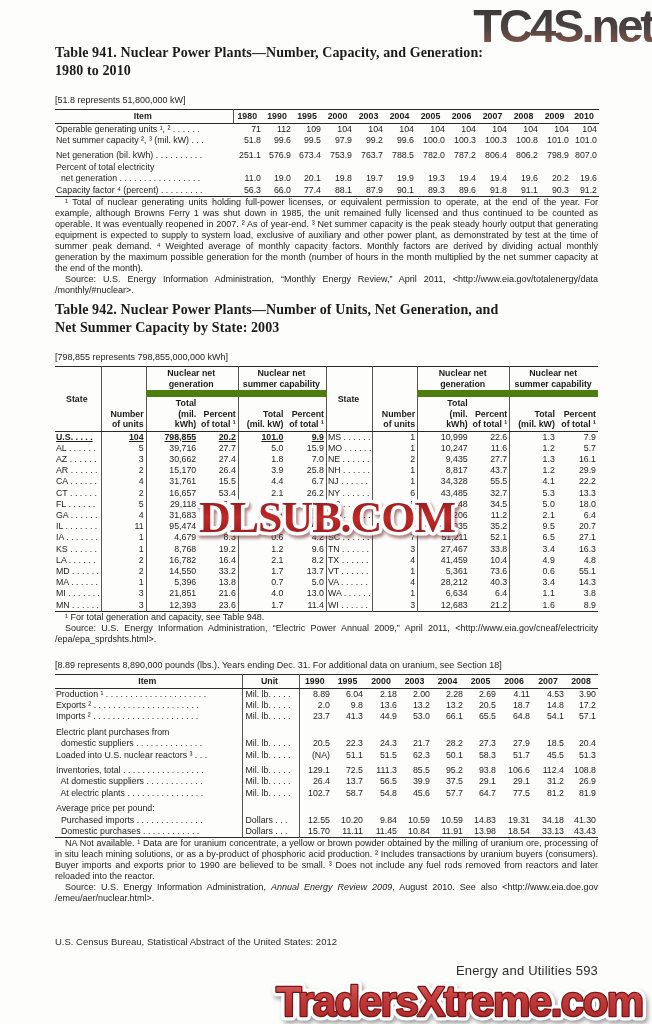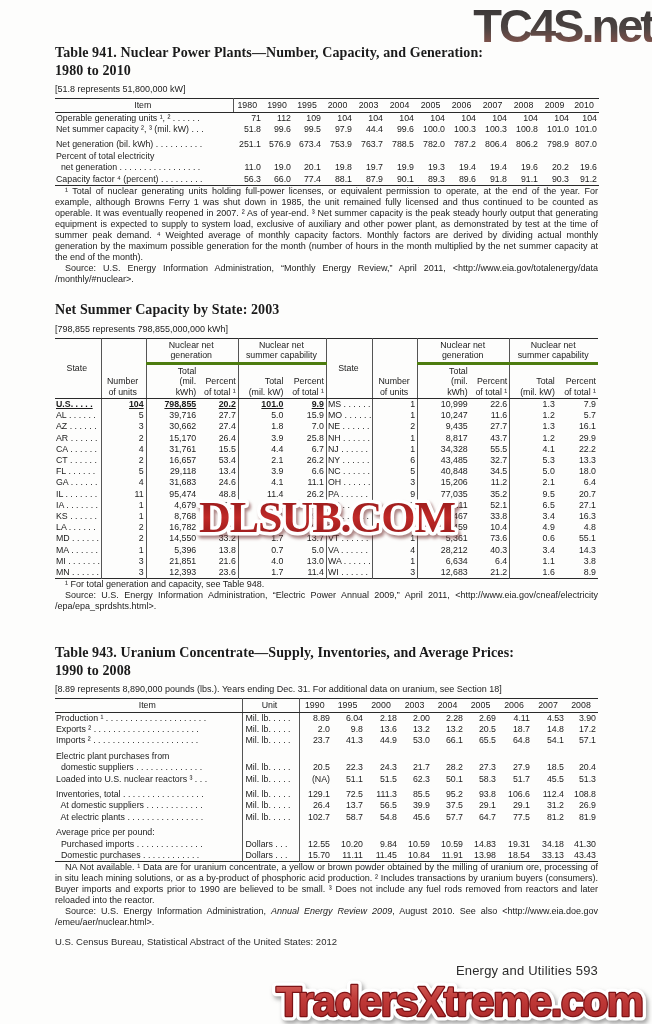--- a/index.html
+++ b/index.html
@@ -1,35 +1,35 @@
 <!DOCTYPE html>
 <html><head>
 <meta charset="utf-8">
 <style>
   html,body{margin:0;padding:0;}
   body{width:652px;height:1024px;position:relative;overflow:hidden;background:#fdfdfc;
        font-family:"Liberation Sans",sans-serif;color:#1b1b1b;}
   .sec{position:absolute;left:55px;width:543px;}
   .title{font-family:"Liberation Serif",serif;font-weight:bold;font-size:14px;line-height:17.5px;letter-spacing:.1px;}
-  .bracket{font-size:9px;margin-top:5px;color:#222;}
+  .bracket{font-size:9px;margin-top:16px;color:#222;}
   table.tbl{border-collapse:collapse;table-layout:fixed;width:543px;margin-top:4px;
             border-top:1.6px solid #2a2a2a;border-bottom:1.6px solid #2a2a2a;font-size:8.8px;}
-  .tbl th{font-weight:normal;white-space:pre-line;vertical-align:bottom;padding:1px 2px 1px 0;line-height:10.5px;}
+  .tbl th{font-weight:bold;white-space:pre-line;vertical-align:bottom;padding:1px 2px 1px 0;line-height:10.5px;}
   .tbl td{padding:0 2px 0 0;line-height:11.4px;text-align:right;white-space:pre;overflow:hidden;}
   .br{border-right:1px solid #555;}
   .hb{border-bottom:1px solid #2a2a2a;}
   
   #t941 thead th{border-bottom:1px solid #2a2a2a;text-align:center;}
   #t941 thead th.item-th{text-align:center;}
   #t941 td:first-child{text-align:left;padding-left:1px;}
   
   #t942 td{line-height:11.2px;}
   #t942 thead th.state-th{vertical-align:middle;text-align:center;}
-  #t942 thead th.units-th{}
-  #t942 thead th.grp{text-align:center;vertical-align:middle;border-bottom:3px solid #4d7c0f;}
+  #t942 thead th.units-th{text-align:right;}
+  #t942 thead th.grp{text-align:center;vertical-align:middle;border-bottom:7px solid #4d7c0f;}
   #t942 thead tr.h2 th{border-bottom:1px solid #2a2a2a;text-align:right;}
   #t942 td:nth-child(1),#t942 td:nth-child(7){text-align:left;padding-left:1px;}
   #t942 td:nth-child(1),#t942 td:nth-child(2),#t942 td:nth-child(4),#t942 td:nth-child(6),
   #t942 td:nth-child(7),#t942 td:nth-child(8),#t942 td:nth-child(10){border-right:1px solid #555;}
   #t942 tr.us td:nth-child(-n+6){font-weight:bold;text-decoration:underline;}
   
   #t943 thead th{border-bottom:1px solid #2a2a2a;text-align:center;}
   #t943 td:nth-child(1){text-align:left;padding-left:1px;border-right:1px solid #555;}
   #t943 td:nth-child(2){text-align:left;padding-left:3px;border-right:1px solid #555;}
   tr.sp td{height:4px;line-height:4px;font-size:1px;}
@@ -100,21 +100,21 @@
           <td>104</td>
           <td>104</td>
           <td>104</td>
         </tr>
         <tr>
           <td>Net summer capacity ², ³ (mil. kW) . . .</td>
           <td>51.8</td>
           <td>99.6</td>
           <td>99.5</td>
           <td>97.9</td>
-          <td>44.4</td>
+          <td>99.2</td>
           <td>99.6</td>
           <td>100.0</td>
           <td>100.3</td>
           <td>100.3</td>
           <td>100.8</td>
           <td>101.0</td>
           <td>101.0</td>
         </tr>
         <tr class="sp">
           <td></td>
@@ -194,20 +194,21 @@
       </tbody>
   </table>
   <div class="fn">
     <p>¹ Total of nuclear generating units holding full-power licenses, or equivalent permission to operate, at the end of the year. For example, although Browns Ferry 1 was shut down in 1985, the unit remained fully licensed and thus continued to be counted as operable. It was eventually reopened in 2007. ² As of year-end. ³ Net summer capacity is the peak steady hourly output that generating equipment is expected to supply to system load, exclusive of auxiliary and other power plant, as demonstrated by test at the time of summer peak demand. ⁴ Weighted average of monthly capacity factors. Monthly factors are derived by dividing actual monthly generation by the maximum possible generation for the month (number of hours in the month multiplied by the net summer capacity at the end of the month).</p>
     <p>Source: U.S. Energy Information Administration, “Monthly Energy Review,” April 2011, &lt;http://www.eia.gov/totalenergy/data /monthly/#nuclear&gt;.</p>
   </div>
 </div>
 
 <div class="sec" style="top:301px">
   <div class="title">
+    <div>Table 942. Nuclear Power Plants—Number of Units, Net Generation, and</div>
     <div>Net Summer Capacity by State: 2003</div>
   </div>
   <div class="bracket">[798,855 represents 798,855,000,000 kWh]</div>
   <table class="tbl" id="t942">
     <colgroup>
       <col style="width:46px">
         <col style="width:45px">
         <col style="width:52px">
         <col style="width:40px">
         <col style="width:47px">
@@ -484,24 +485,20 @@
         </tr>
       </tbody>
   </table>
   <div class="fn">
     <p>¹ For total generation and capacity, see Table 948.</p>
     <p>Source: U.S. Energy Information Administration, “Electric Power Annual 2009,” April 2011, &lt;http://www.eia.gov/cneaf/electricity /epa/epa_sprdshts.html&gt;.</p>
   </div>
 </div>
 
 <div class="sec" style="top:644px">
-  <div class="title">
-    <div>Table 943. Uranium Concentrate—Supply, Inventories, and Average Prices:</div>
-    <div>1990 to 2008</div>
-  </div>
   <div class="bracket">[8.89 represents 8,890,000 pounds (lbs.). Years ending Dec. 31. For additional data on uranium, see Section 18]</div>
   <table class="tbl" id="t943">
     <colgroup>
       <col style="width:187px">
         <col style="width:57px">
       <col style="width:33px">
         <col style="width:33px">
         <col style="width:34px">
         <col style="width:33px">
         <col style="width:33px">

